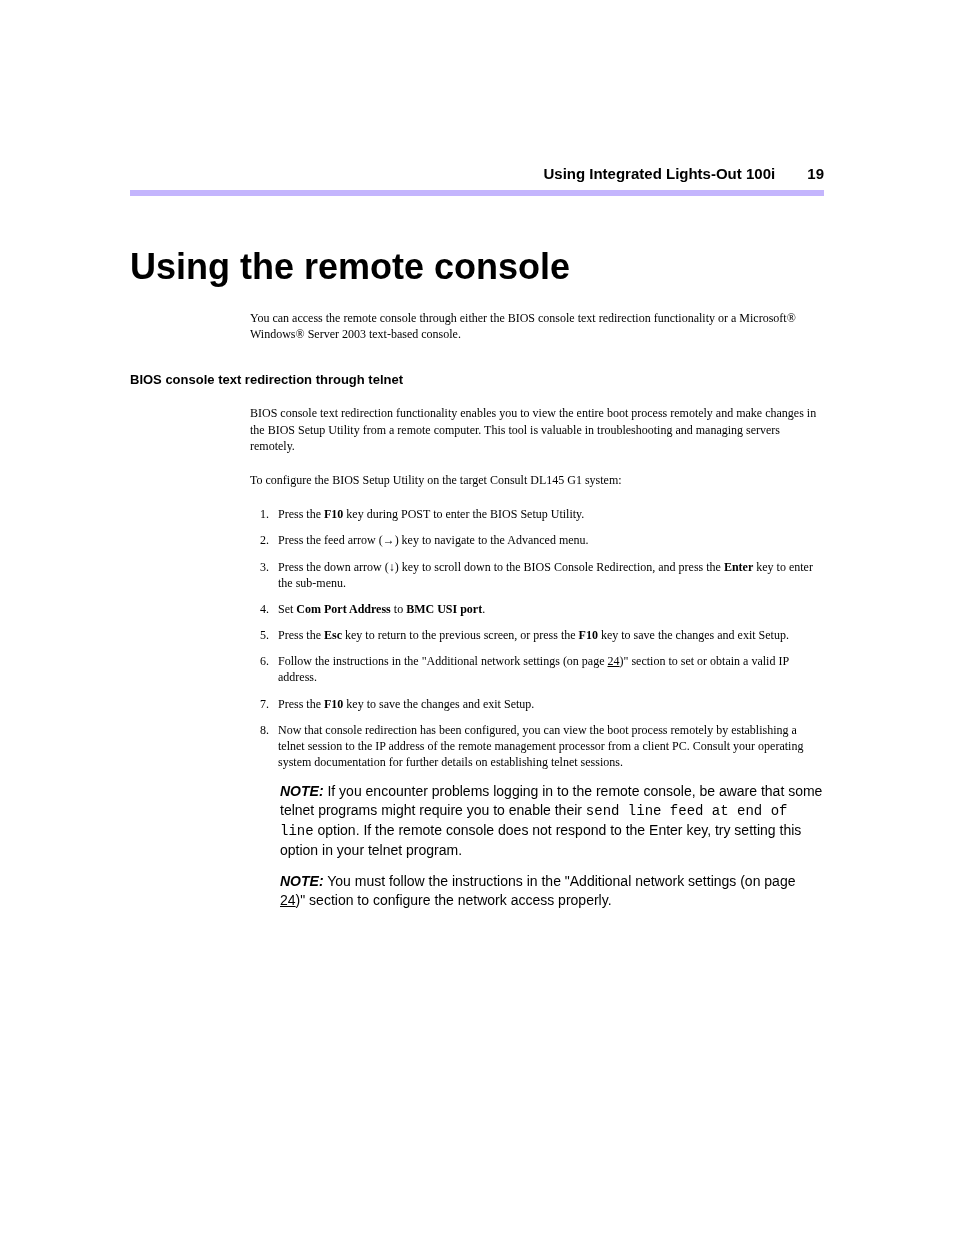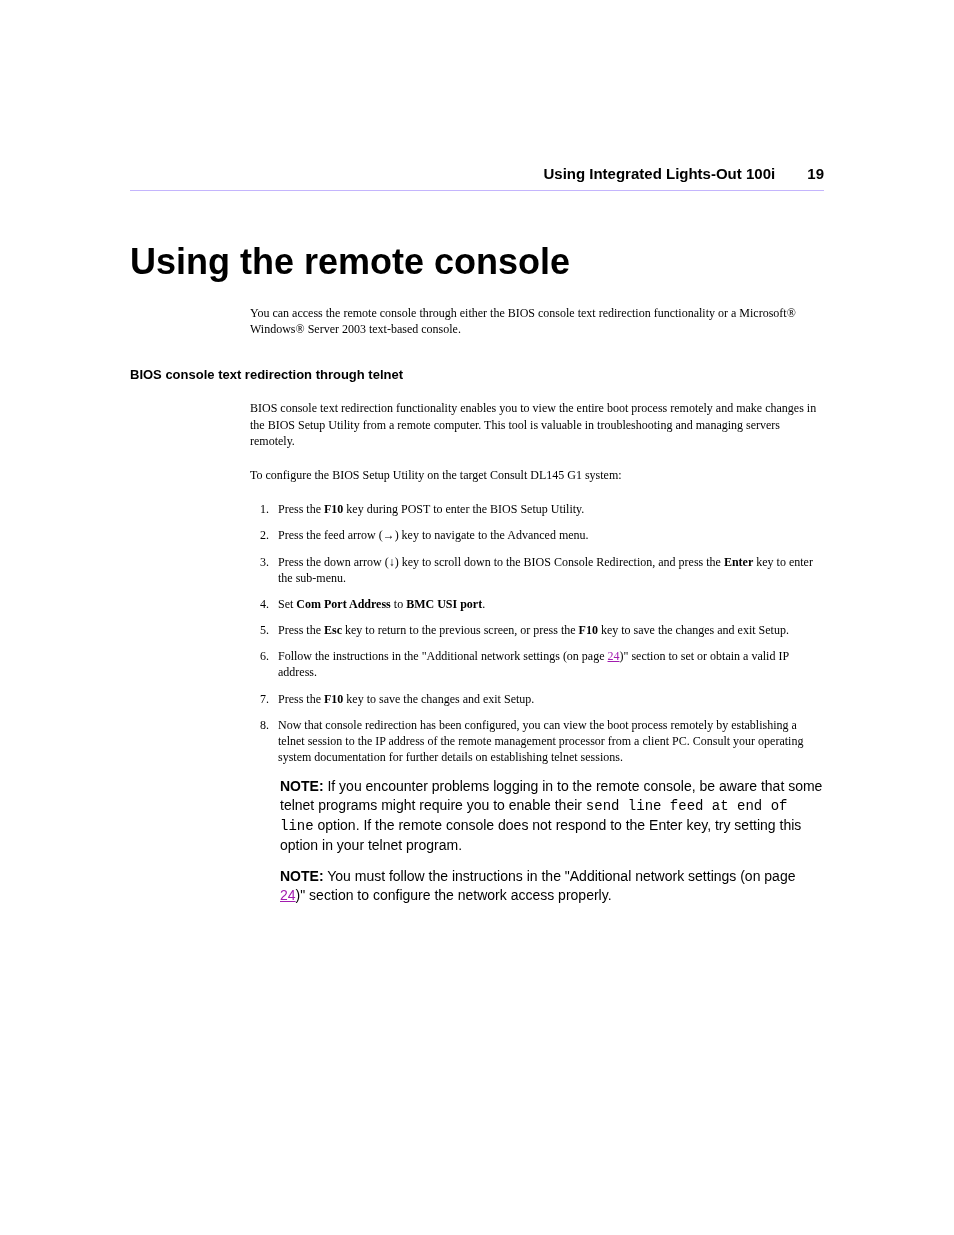--- a/index.html
+++ b/index.html
@@ -14,21 +14,21 @@
   }
   .page {
     padding: 165px 130px 0 130px;
   }
   .header-line {
     text-align: right;
     font-family: Arial, Helvetica, sans-serif;
     font-weight: bold;
     font-size: 15px;
     padding-bottom: 8px;
-    border-bottom: 1px solid #c4b5fd;
+    border-bottom: 6px solid #c4b5fd;
     margin-bottom: 50px;
   }
   .header-line .pgnum {
     margin-left: 28px;
   }
   h1.main-heading {
     font-family: Arial, Helvetica, sans-serif;
     font-weight: bold;
     font-size: 36px;
     margin: 0 0 22px 0;
@@ -59,26 +59,27 @@
   .note-block {
     margin-left: 150px;
     font-family: Arial, Helvetica, sans-serif;
     font-size: 14px;
     line-height: 1.35;
     margin-top: 12px;
     margin-bottom: 12px;
   }
   .note-label {
     font-weight: bold;
+    font-style: italic;
   }
   .mono {
     font-family: "Courier New", Courier, monospace;
   }
   a.page-link {
-    color: #a21caf;
+    color: #000000;
     text-decoration: underline;
   }
   b { font-weight: bold; }
 </style>
 </head>
 <body>
 
 <div class="page">
 
   <div class="header-line">

